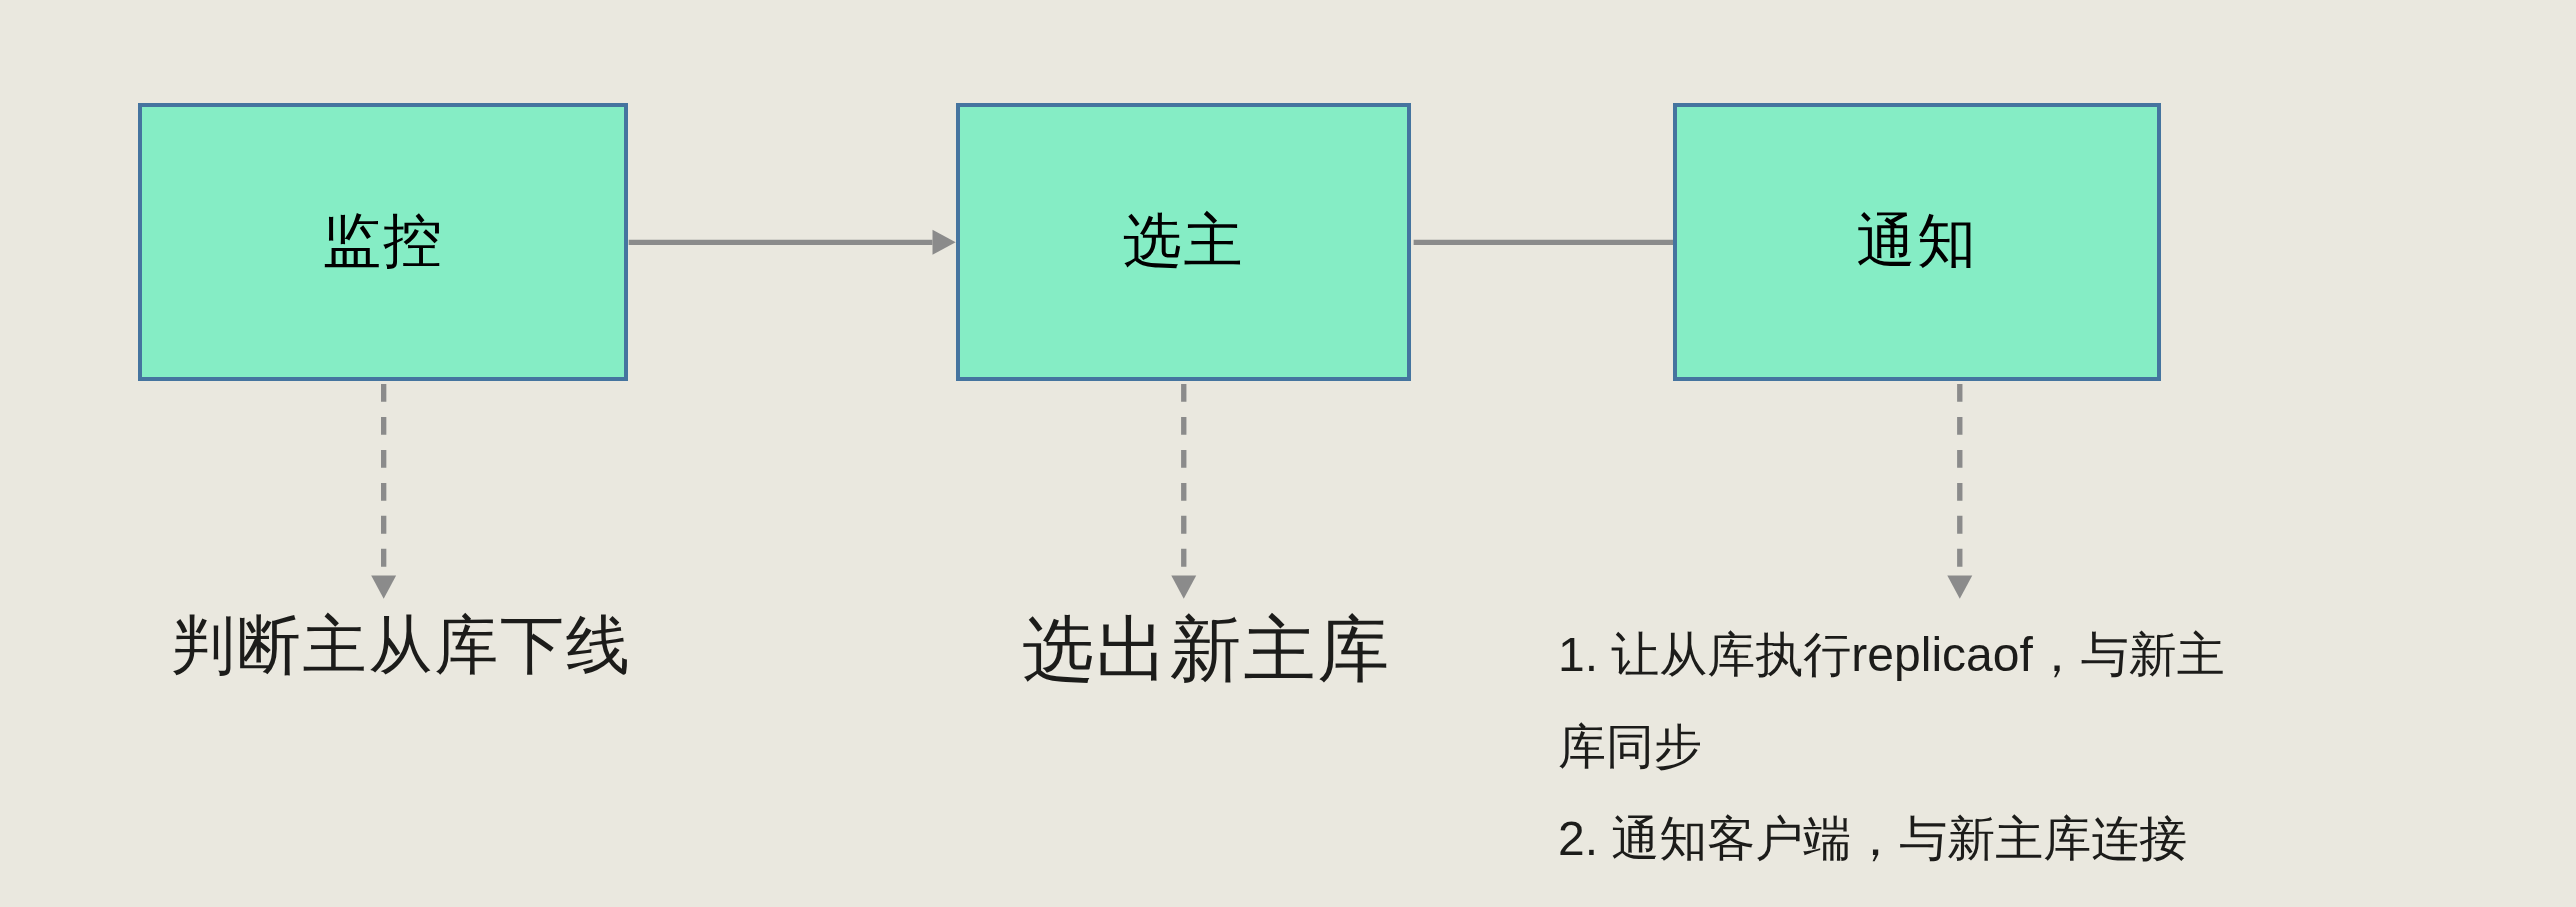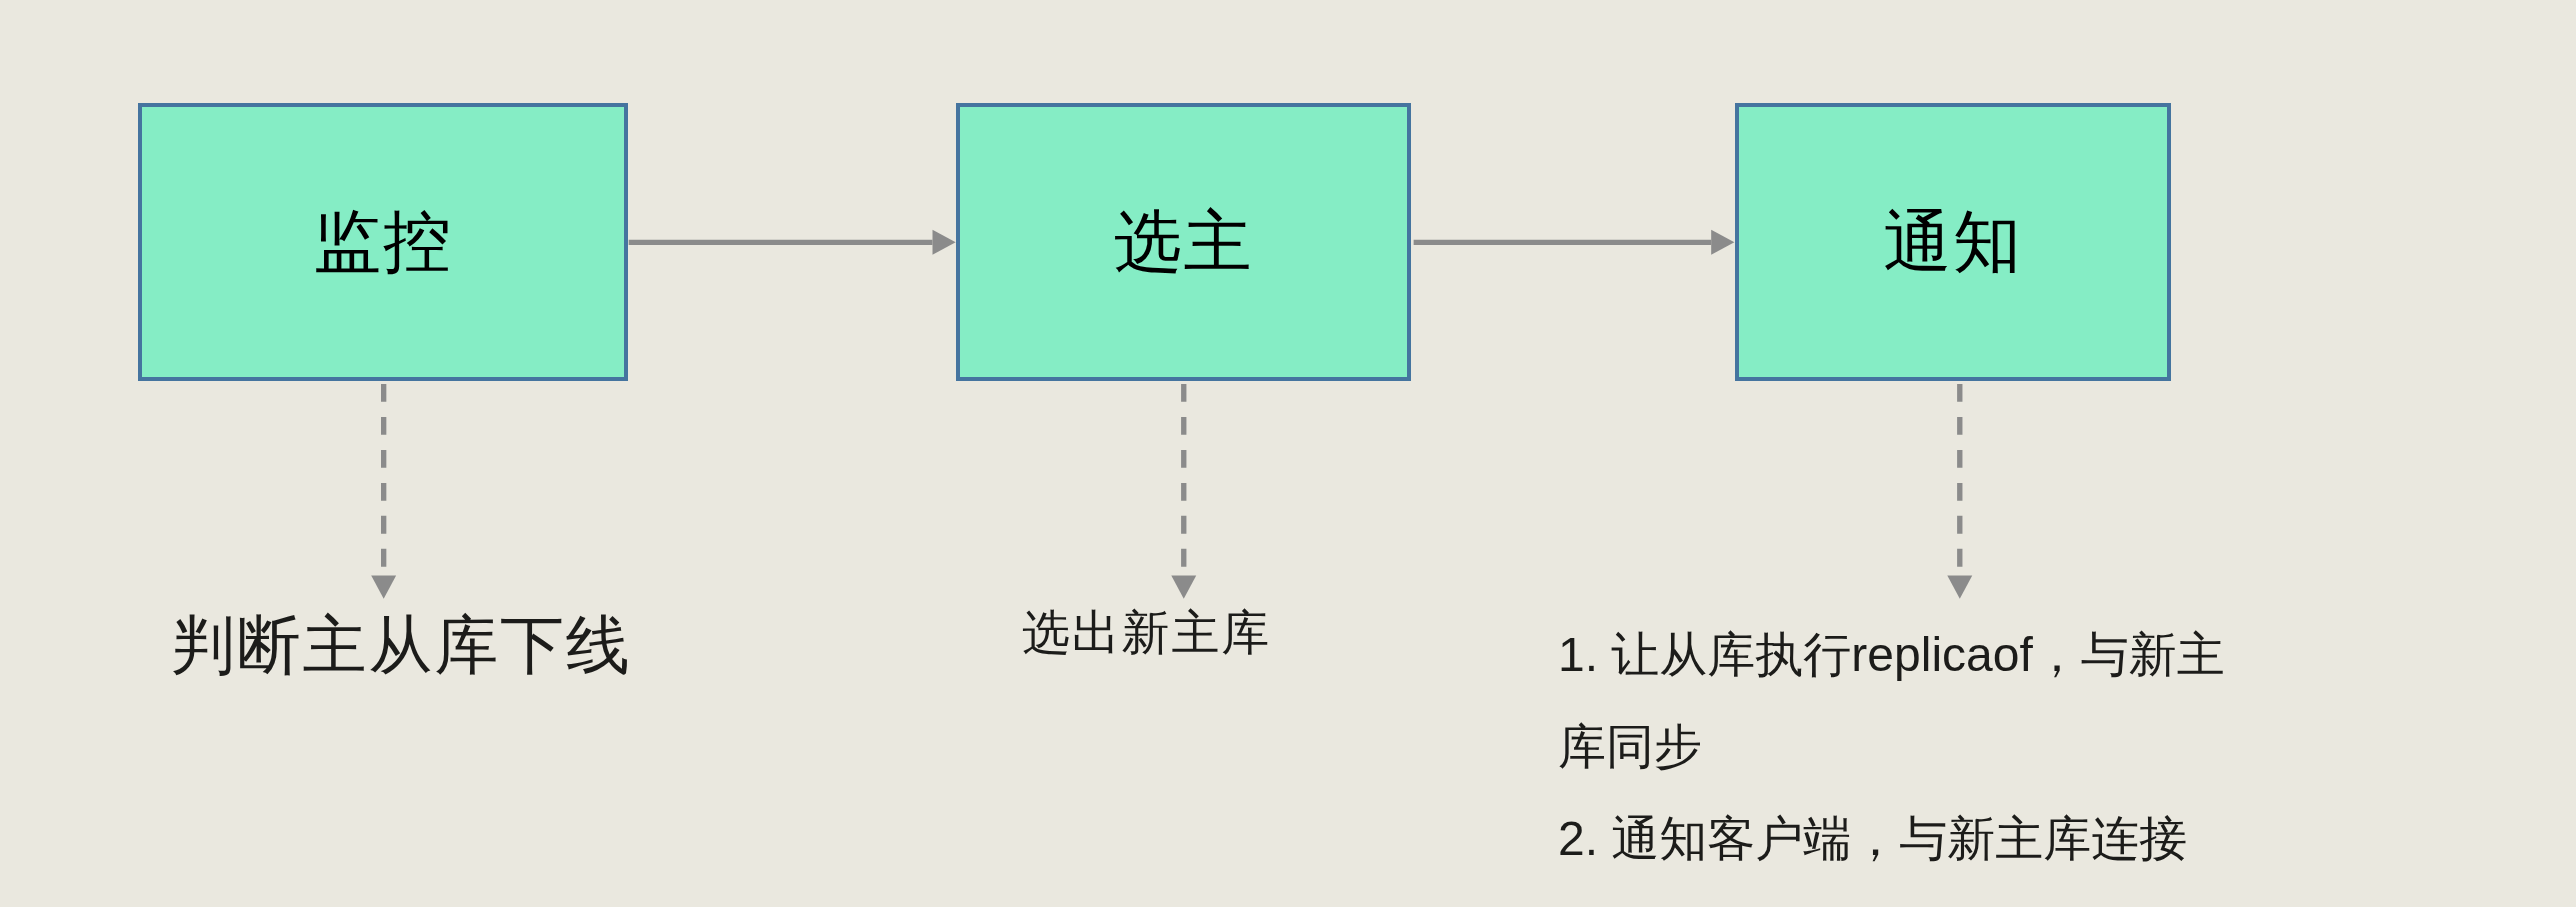--- a/index.html
+++ b/index.html
@@ -13,32 +13,32 @@
   .arrows{position:absolute;left:0;top:0;width:2576px;height:907px;pointer-events:none;}
   .arrows .solid-line{stroke:var(--arrow,#8b8b8b);stroke-width:6;}
   .arrows .dashed-line{stroke:var(--arrow,#8b8b8b);stroke-width:6;stroke-dasharray:20 17;}
   .arrows .head{fill:var(--arrow,#8b8b8b);stroke:none;}
   .node{
     position:absolute;top:103px;height:278px;
     box-sizing:border-box;
     background:var(--node-fill,#85edc5);
     border:4.5px solid var(--node-border,#45749f);
     display:flex;align-items:center;justify-content:center;
-    font-size:68px;color:#000;letter-spacing:1.8px;
+    font-size:59px;color:#000;letter-spacing:1.8px;
   }
   .node-1{left:138px;width:490px;}
   .node-2{left:956px;width:455px;}
-  .node-3{left:1735px;width:436px;}
+  .node-3{left:1673px;width:488px;}
   .annotation{
     position:absolute;color:var(--annotation-text,#1c1c1a);
     white-space:nowrap;
     margin-left:36px;
   }
   .ann-1{left:135px;top:610px;font-size:64px;letter-spacing:1.8px;line-height:1.1;}
-  .ann-2{left:986px;top:610px;font-size:48px;letter-spacing:1.8px;line-height:1.1;font-family:Liberation Mono, monospace;}
+  .ann-2{left:986px;top:610px;font-size:72px;letter-spacing:1.8px;line-height:1.1;}
   .ann-3{left:1522px;top:609px;font-size:48px;line-height:92px;}
 </style>
 </head>
 <body>
 
 <div class="canvas" style="--bg: #eae8df; --node-fill: #85edc5; --node-border: #45749f; --arrow: #8b8b8b; --annotation-text: #1c1c1a;">
 
   <svg class="arrows" viewBox="0 0 2890 1018">
     <g>
       <line class="solid-line" x1="705" y1="272" x2="1046" y2="272"></line>

